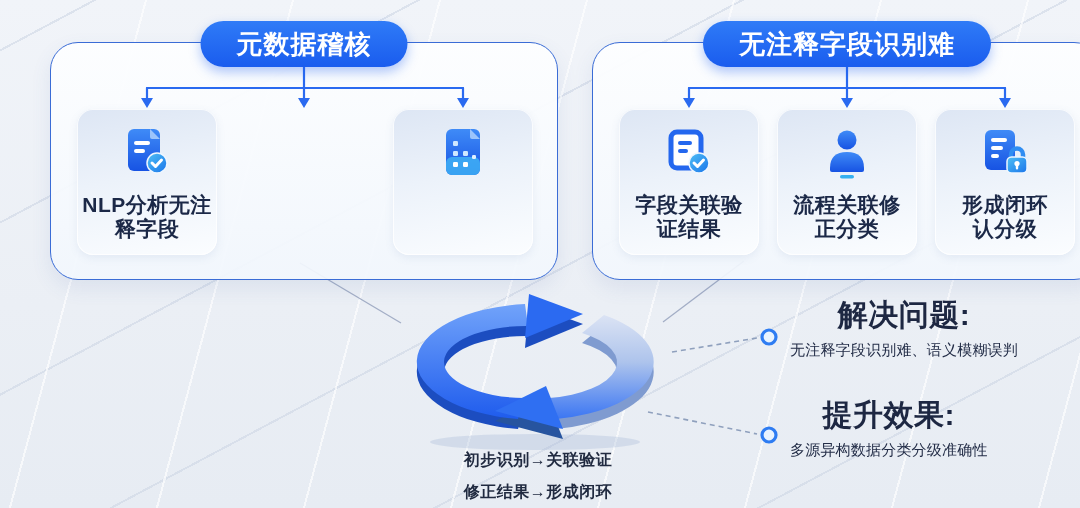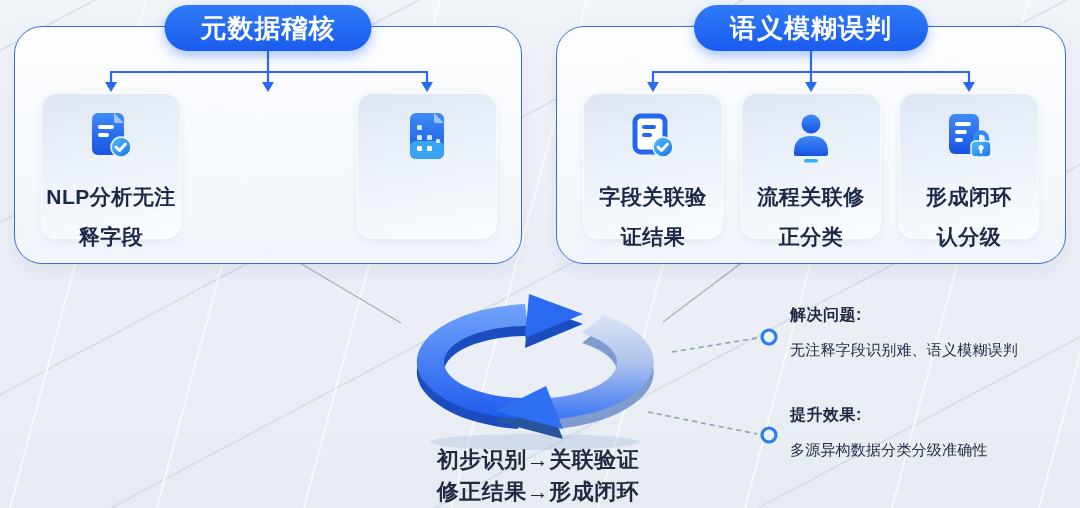--- a/index.html
+++ b/index.html
@@ -9,55 +9,55 @@
     background:
       repeating-linear-gradient(105deg, rgba(255,255,255,0) 0 140px, rgba(255,255,255,0.65) 140px 142px),
       repeating-linear-gradient(-28deg, rgba(203,212,227,0) 0 150px, rgba(203,212,227,0.55) 150px 152px),
       linear-gradient(180deg,#f1f4f9 0%,#ebeff5 60%,#e7ecf3 100%);
   }
   
   .overlay{position:absolute;left:0;top:0;width:1080px;height:508px;z-index:1;pointer-events:none;}
 
   
   .panel{
-    position:absolute;top:26px;height:236px;border:1.6px solid #3a6cd6;border-radius:28px;
+    position:absolute;top:42px;height:236px;border:1.6px solid #3a6cd6;border-radius:28px;
     background:linear-gradient(180deg,rgba(253,254,255,0.96) 0%,rgba(242,247,253,0.92) 100%);
-    box-shadow:0 8px 20px rgba(70,100,165,0.10);z-index:2;
+    box-shadow:0 8px 20px rgba(70,100,165,0.10);z-index:2;margin-left:36px;
   }
   .panel-left{left:14px;width:506px;}
   .panel-right{left:556px;width:508px;}
   .pill{
     position:absolute;top:-22px;left:50%;transform:translateX(-50%);
     height:46px;line-height:46px;padding:0 36px;border-radius:26px;white-space:nowrap;
     background:linear-gradient(180deg,#2f7bf7 0%,#1a5cee 100%);
     color:#ffffff;font-size:26px;font-weight:bold;letter-spacing:1px;
     box-shadow:0 5px 12px rgba(26,92,238,0.35);z-index:4;
   }
   .tree{position:absolute;left:0;top:0;width:100%;height:70px;z-index:3;overflow:visible;}
   .card{
     position:absolute;top:66px;width:140px;height:146px;border-radius:16px;text-align:center;
     background:linear-gradient(168deg,#dde6f4 0%,#ecf2fa 45%,#fbfdff 100%);
     box-shadow:inset 0 0 0 1px rgba(255,255,255,0.8), 0 3px 8px rgba(90,115,170,0.10);
   }
   .card.c1{left:26px;} .card.c2{left:184px;} .card.c3{left:342px;}
   .card .icon{margin-top:16px;}
   .card-label{
-    margin-top:10px;font-size:21px;line-height:40px;font-weight:bold;color:#1b2847;
+    margin-top:10px;font-size:21px;line-height:24px;font-weight:bold;color:#1b2847;
     white-space:pre-line;letter-spacing:0.5px;
   }
   
   .cycle{position:absolute;left:385px;top:282px;width:300px;height:170px;z-index:2;}
   .cycle-caption{
     position:absolute;left:400px;top:444px;width:276px;z-index:2;text-align:center;
-    font-size:22px;line-height:32px;font-weight:bold;color:#202a40;white-space:pre-line;letter-spacing:0.5px;
+    font-size:16px;line-height:32px;font-weight:bold;color:#202a40;white-space:pre-line;letter-spacing:0.5px;
   }
   
   .note{position:absolute;left:790px;z-index:2;}
   .note1{top:300px;} .note2{top:400px;}
-  .note-heading{font-size:16px;font-weight:bold;color:#1d2742;line-height:30px;letter-spacing:0.5px;}
+  .note-heading{font-size:30px;font-weight:bold;color:#1d2742;line-height:30px;letter-spacing:0.5px;text-align:center;}
   .note-body{margin-top:6px;font-size:15px;color:#232d47;line-height:27px;white-space:nowrap;letter-spacing:0.2px;}
 </style>
 </head>
 <body>
 
 <div class="stage">
 
   <svg width="0" height="0" style="position:absolute">
     <defs>
       <linearGradient id="gblue" x1="0" y1="0" x2="0" y2="1">
@@ -137,21 +137,21 @@
         <rect x="27" y="26" width="5" height="5" rx="1.2" fill="#cfe8ff"></rect>
         <rect x="17" y="37" width="5" height="5" rx="1.2" fill="#ffffff"></rect>
         <rect x="27" y="37" width="5" height="5" rx="1.2" fill="#ffffff"></rect>
         <rect x="36" y="30" width="4" height="4" rx="1.2" fill="#e2f1ff"></rect>
       </svg>
     </div>
   </section>
 
   <section class="panel panel-right">
     <div class="pill">
-      <span>语义模糊误判</span>
+      <span>无注释字段识别难</span>
     </div>
     <svg class="tree">
       <g stroke="#2a6af0" stroke-width="2.2" fill="none" stroke-linecap="round">
         <path d="M254,24 V45"></path>
           <path d="M96,45 H412"></path>
         <path d="M96,45 V56"></path>
           <path d="M254,45 V56"></path>
           <path d="M412,45 V56"></path>
       </g>
       <g fill="#2a6af0">

